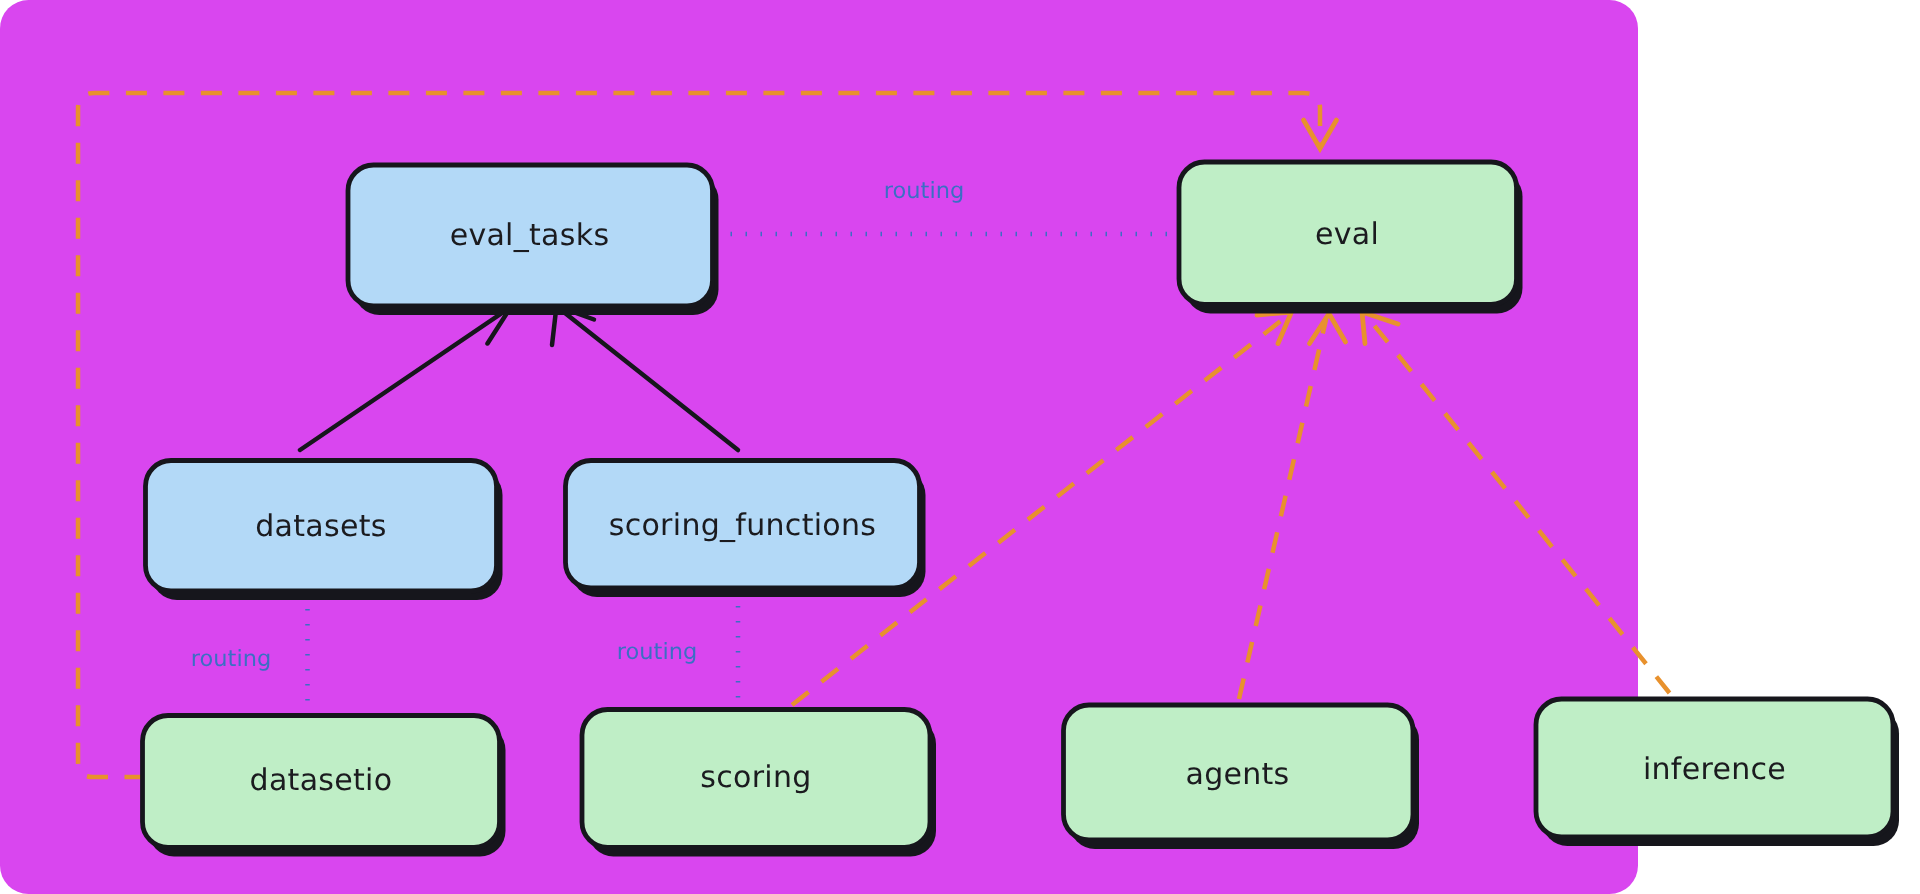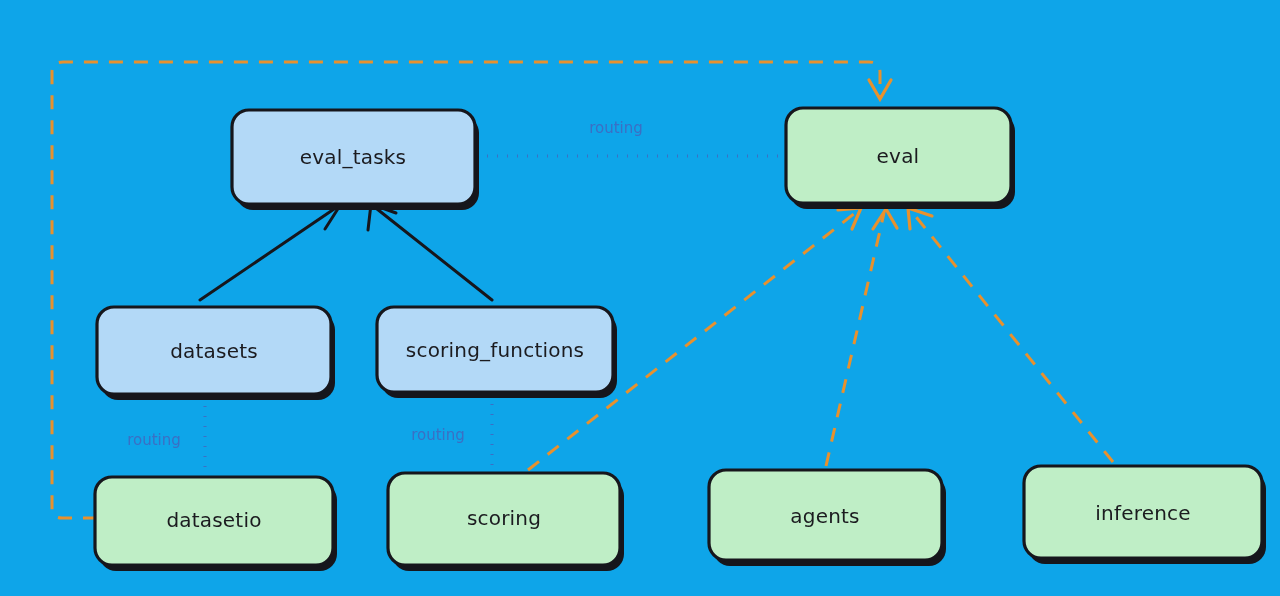--- a/index.html
+++ b/index.html
@@ -1,18 +1,18 @@
 <!DOCTYPE html>
 <html><head>
 <meta charset="utf-8">
 <style>
   html,body{margin:0;padding:0;background:#ffffff;}
   body{width:1280px;height:596px;overflow:hidden;
        font-family:"DejaVu Sans",sans-serif;}
-  #stage{position:relative;width:1280px;height:596px;background:#0ea5e9;}
+  #stage{position:relative;width:1092px;height:596px;background:#d946ef;border-radius:19px;}
   svg#canvas{position:absolute;left:0;top:0;width:1280px;height:596px;}
   .node-label{
     font-family:"DejaVu Sans",sans-serif;
     font-size:20px;
     fill:#1b1b1f;
     text-anchor:middle;
     dominant-baseline:middle;
     letter-spacing:0.2px;
   }
   .edge-label{

